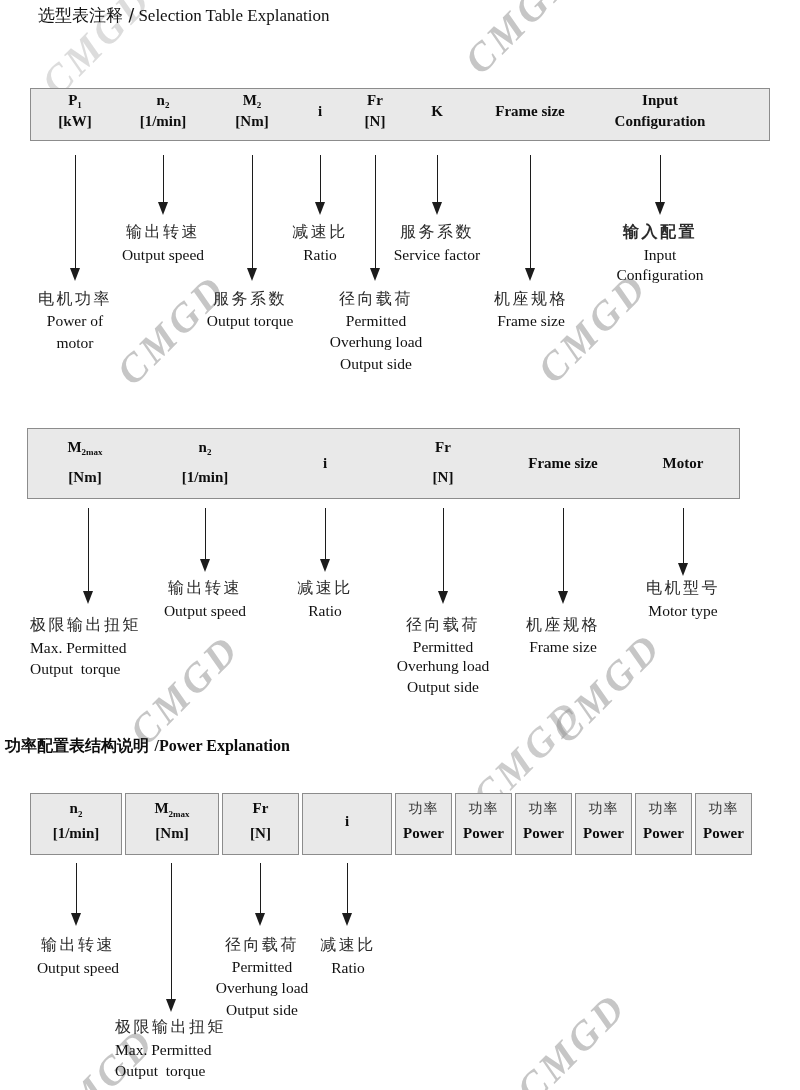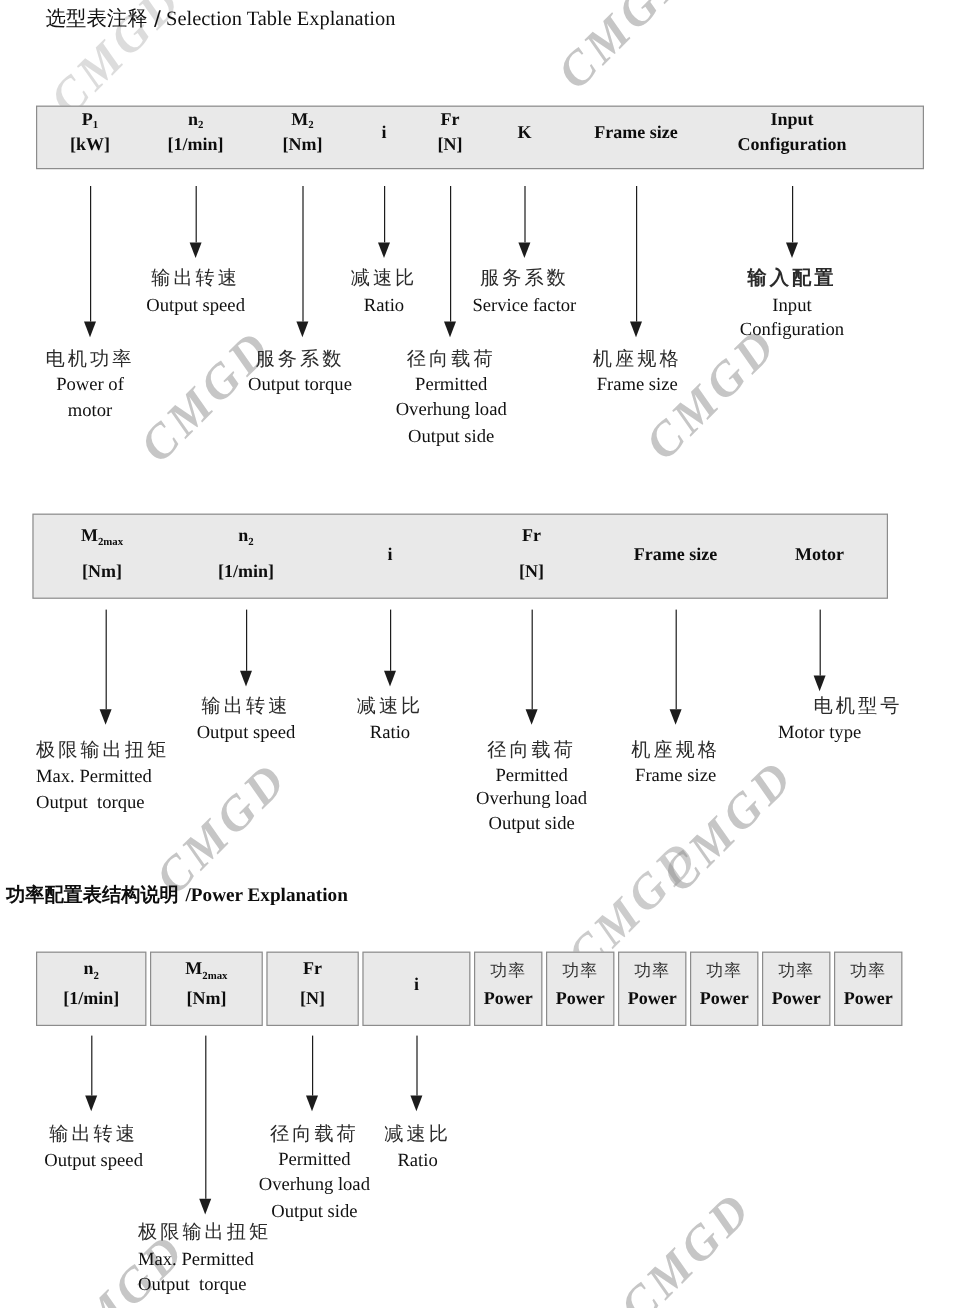--- a/index.html
+++ b/index.html
@@ -167,21 +167,21 @@
     </div>
   <div class="arr" style="left:683px;top:508px;height:55px;">
       <span class="shaft"></span>
       <span class="ahead"></span>
     </div>
 
   <div class="lab zh" style="left:205px;top:578px;">输出转速</div>
   <div class="lab en" style="left:205px;top:602px;">Output speed</div>
   <div class="lab zh" style="left:325px;top:578px;">减速比</div>
   <div class="lab en" style="left:325px;top:602px;">Ratio</div>
-  <div class="lab zh" style="left:683px;top:578px;margin-left:32px;">电机型号</div>
+  <div class="lab zh" style="left:683px;top:578px;">电机型号</div>
   <div class="lab en" style="left:683px;top:602px;">Motor type</div>
 
   <div class="lableft zh" style="left:30px;top:615px;">极限输出扭矩</div>
   <div class="lableft en" style="left:30px;top:639px;">Max. Permitted</div>
   <div class="lableft en" style="left:30px;top:660px;">Output  torque</div>
 
   <div class="lab zh" style="left:443px;top:615px;">径向载荷</div>
   <div class="lab en" style="left:443px;top:638px;">Permitted</div>
   <div class="lab en" style="left:443px;top:657px;">Overhung load</div>
   <div class="lab en" style="left:443px;top:678px;">Output side</div>

